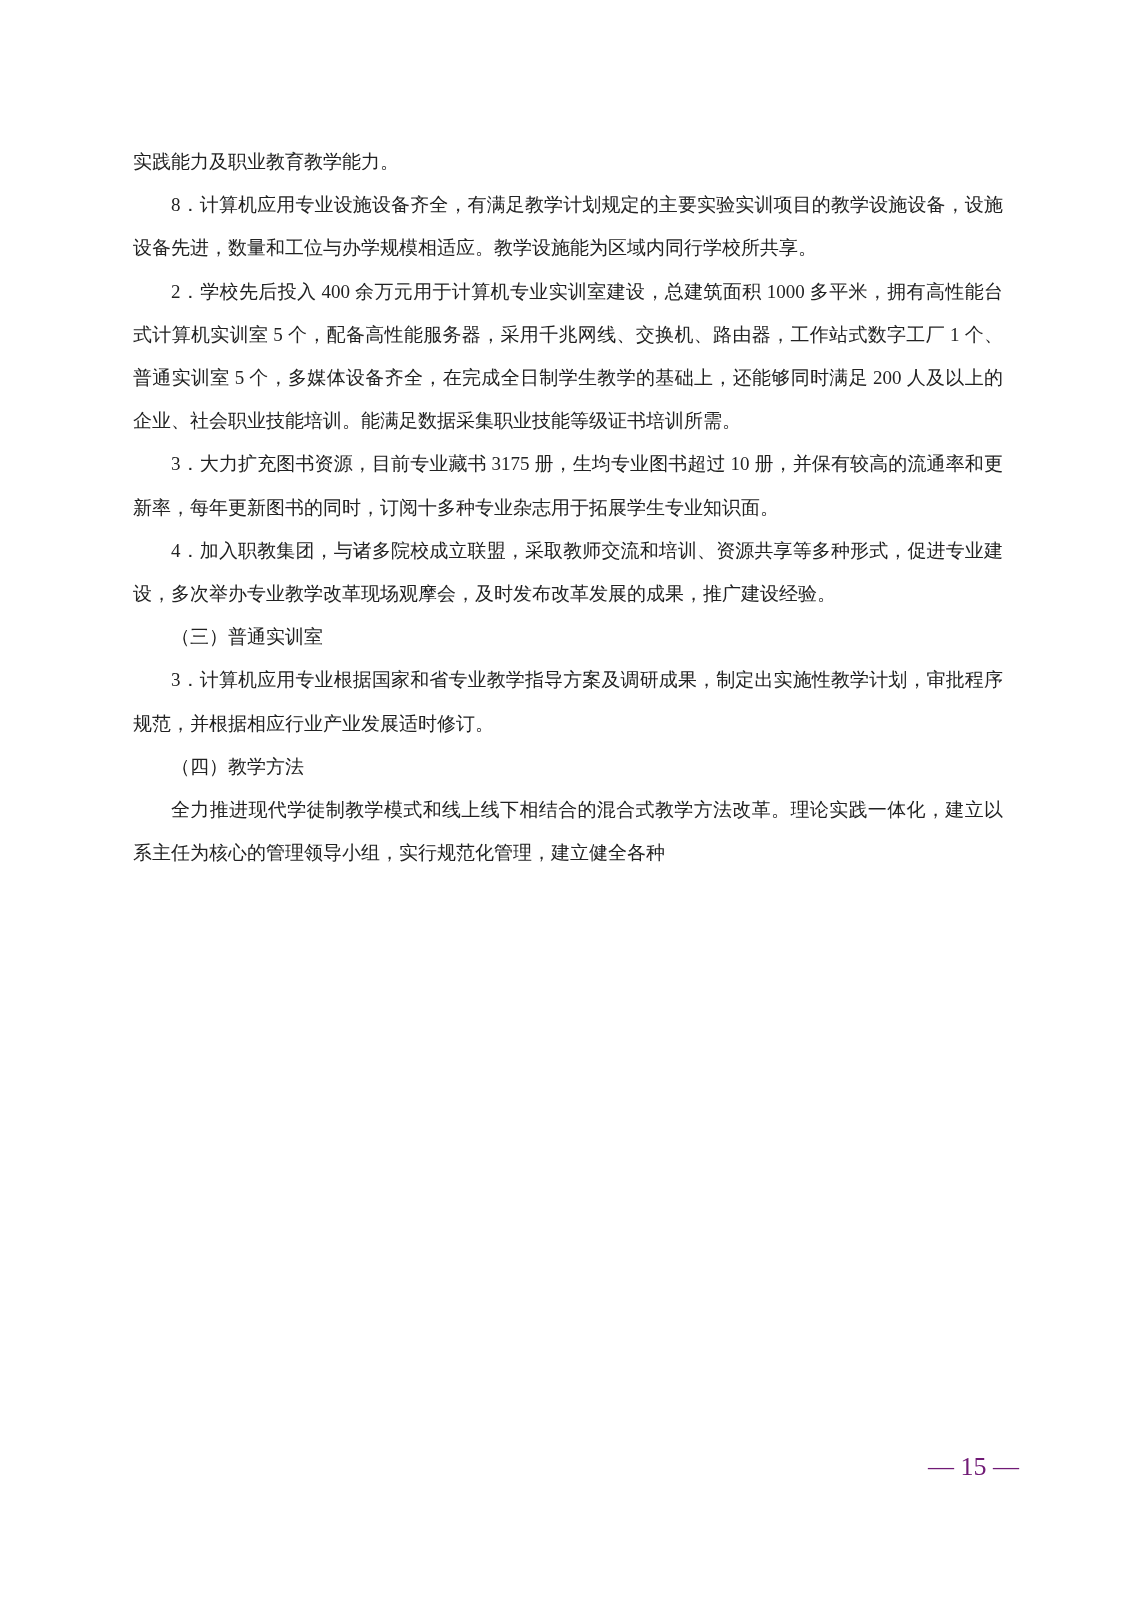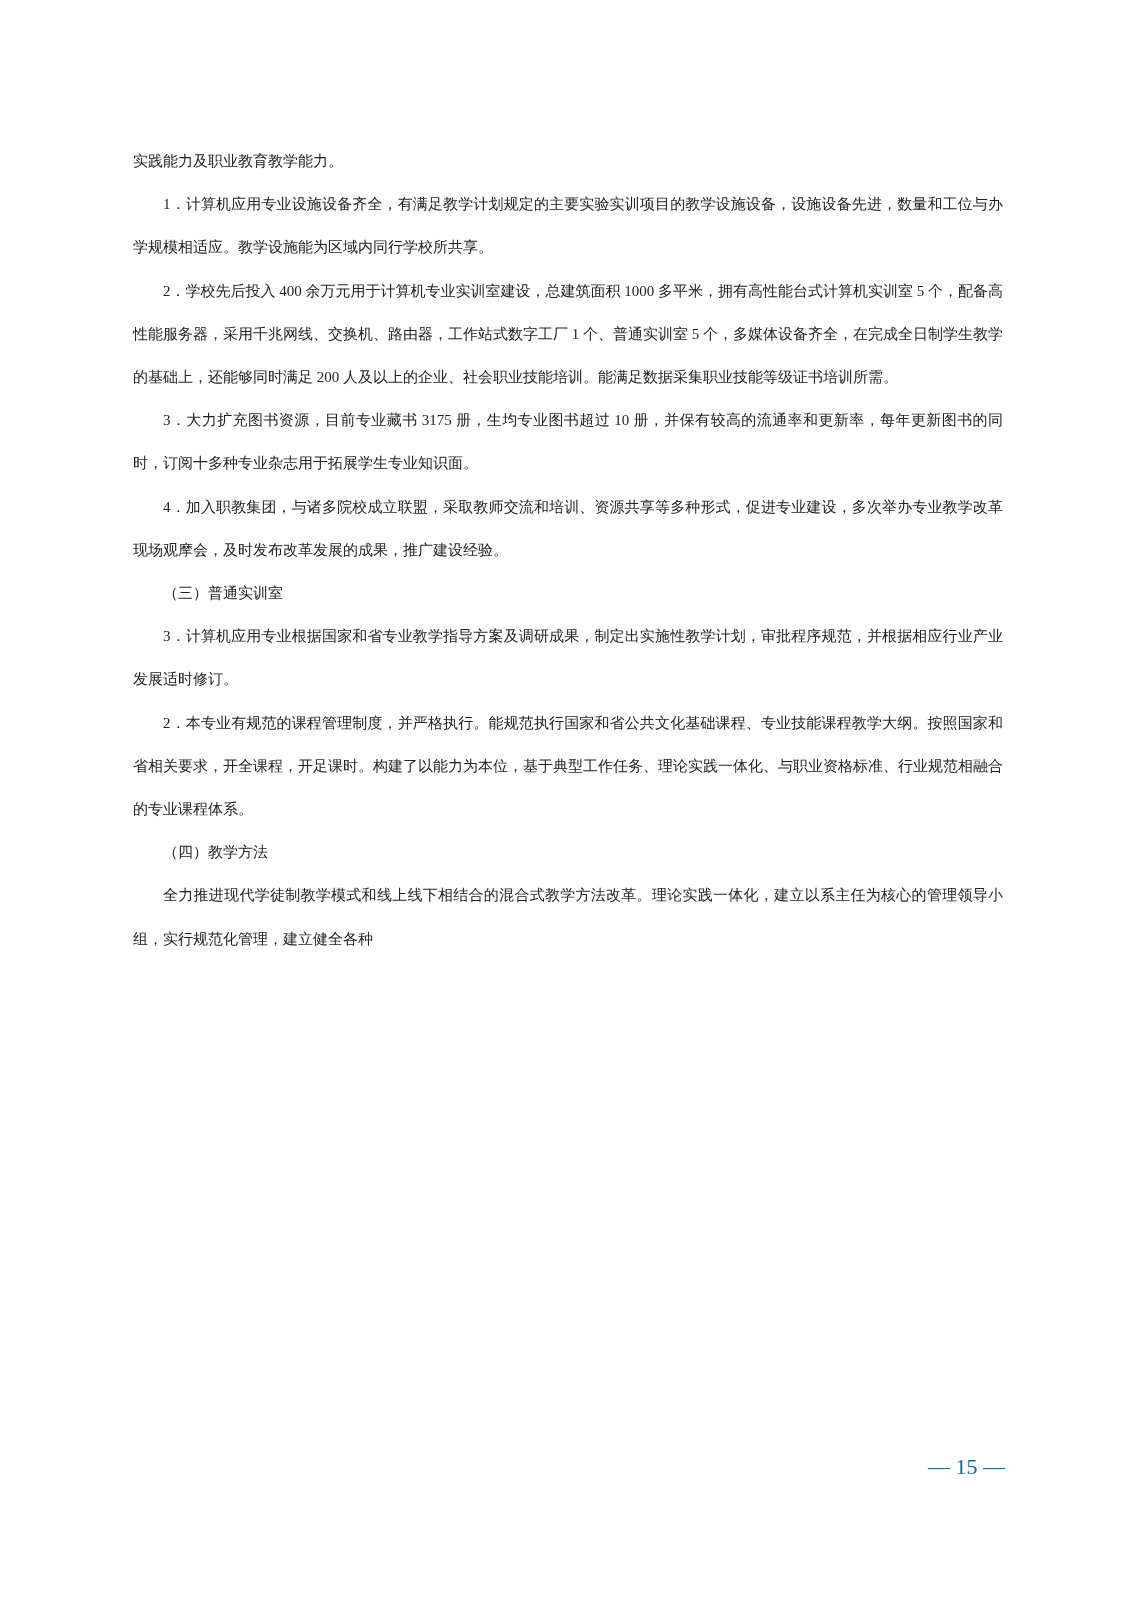--- a/index.html
+++ b/index.html
@@ -15,21 +15,21 @@
     height: 1600px;
     background: #ffffff;
     overflow: hidden;
   }
 
   .doc-body {
     position: absolute;
     left: 133px;
     top: 140px;
     width: 870px;
-    font-size: 15px;
+    font-size: 19px;
     line-height: 43.2px;
     color: #222222;
     text-align: justify;
     text-justify: inter-ideograph;
     letter-spacing: 0;
   }
 
   .para {
     text-indent: 2em;
   }
@@ -38,36 +38,35 @@
     text-indent: 0;
   }
 
   .para.spaced-heading {
   }
 
   .page-number {
     position: absolute;
     left: 928px;
     top: 1455px;
-    font-size: 22px;
+    font-size: 26px;
     line-height: 24px;
-    color: #0369a1;
+    color: #701a75;
     white-space: nowrap;
   }
 </style>
 </head>
 <body>
 
 <div class="page">
   <div class="doc-body" id="doc-body">
       <div class="para continuation">实践能力及职业教育教学能力。</div>
-      <div class="para body">1．计算机应用专业设施设备齐全，有满足教学计划规定的主要实验实训项目的教学设施设备，设施设备先进，数量和工位与办学规模相适应。教学设施能为区域内同行学校所共享。</div>
+      <div class="para body">8．计算机应用专业设施设备齐全，有满足教学计划规定的主要实验实训项目的教学设施设备，设施设备先进，数量和工位与办学规模相适应。教学设施能为区域内同行学校所共享。</div>
       <div class="para body">2．学校先后投入 400 余万元用于计算机专业实训室建设，总建筑面积 1000 多平米，拥有高性能台式计算机实训室 5 个，配备高性能服务器，采用千兆网线、交换机、路由器，工作站式数字工厂 1 个、普通实训室 5 个，多媒体设备齐全，在完成全日制学生教学的基础上，还能够同时满足 200 人及以上的企业、社会职业技能培训。能满足数据采集职业技能等级证书培训所需。</div>
       <div class="para body">3．大力扩充图书资源，目前专业藏书 3175 册，生均专业图书超过 10 册，并保有较高的流通率和更新率，每年更新图书的同时，订阅十多种专业杂志用于拓展学生专业知识面。</div>
       <div class="para body">4．加入职教集团，与诸多院校成立联盟，采取教师交流和培训、资源共享等多种形式，促进专业建设，多次举办专业教学改革现场观摩会，及时发布改革发展的成果，推广建设经验。</div>
       <div class="para heading">（三）普通实训室</div>
       <div class="para body">3．计算机应用专业根据国家和省专业教学指导方案及调研成果，制定出实施性教学计划，审批程序规范，并根据相应行业产业发展适时修订。</div>
-      <div class="para body">2．本专业有规范的课程管理制度，并严格执行。能规范执行国家和省公共文化基础课程、专业技能课程教学大纲。按照国家和省相关要求，开全课程，开足课时。构建了以能力为本位，基于典型工作任务、理论实践一体化、与职业资格标准、行业规范相融合的专业课程体系。</div>
       <div class="para spaced-heading">（四）教学方法</div>
       <div class="para body">全力推进现代学徒制教学模式和线上线下相结合的混合式教学方法改革。理论实践一体化，建立以系主任为核心的管理领导小组，实行规范化管理，建立健全各种</div>
     </div>
   <div class="page-number">— 15 —</div>
 </div>
 
 </body></html>

